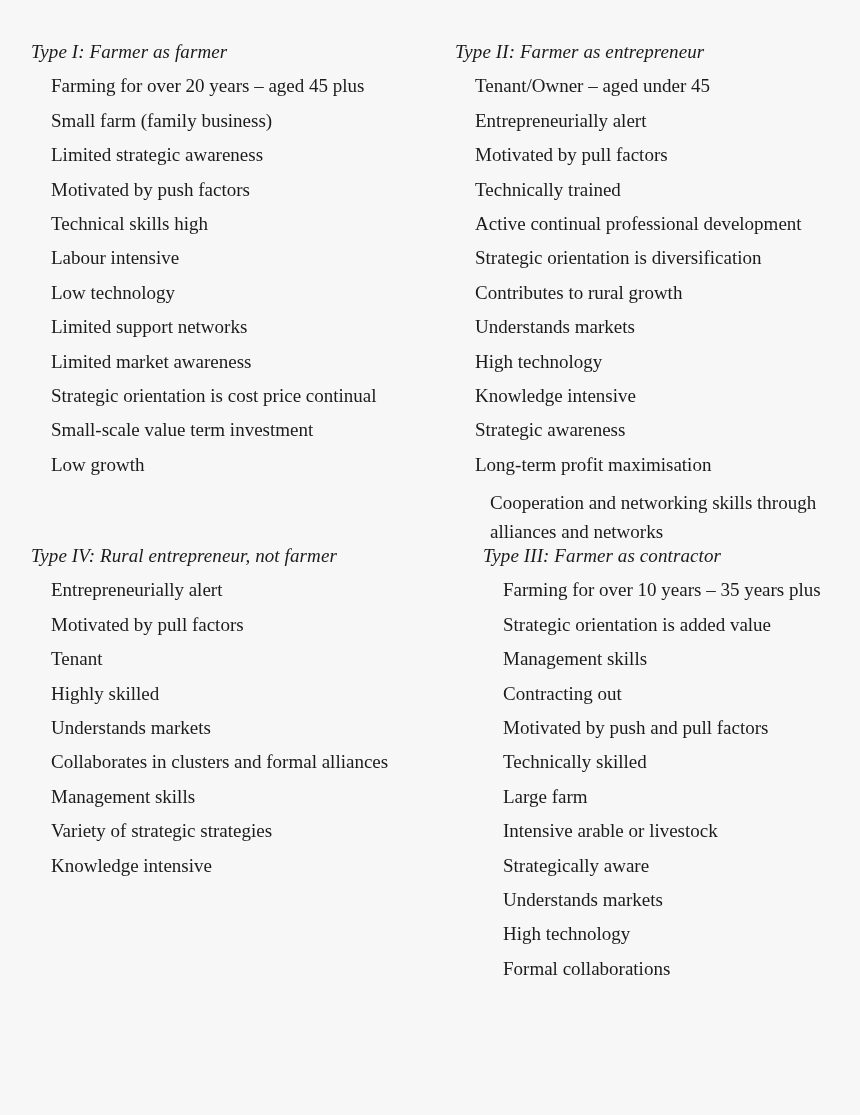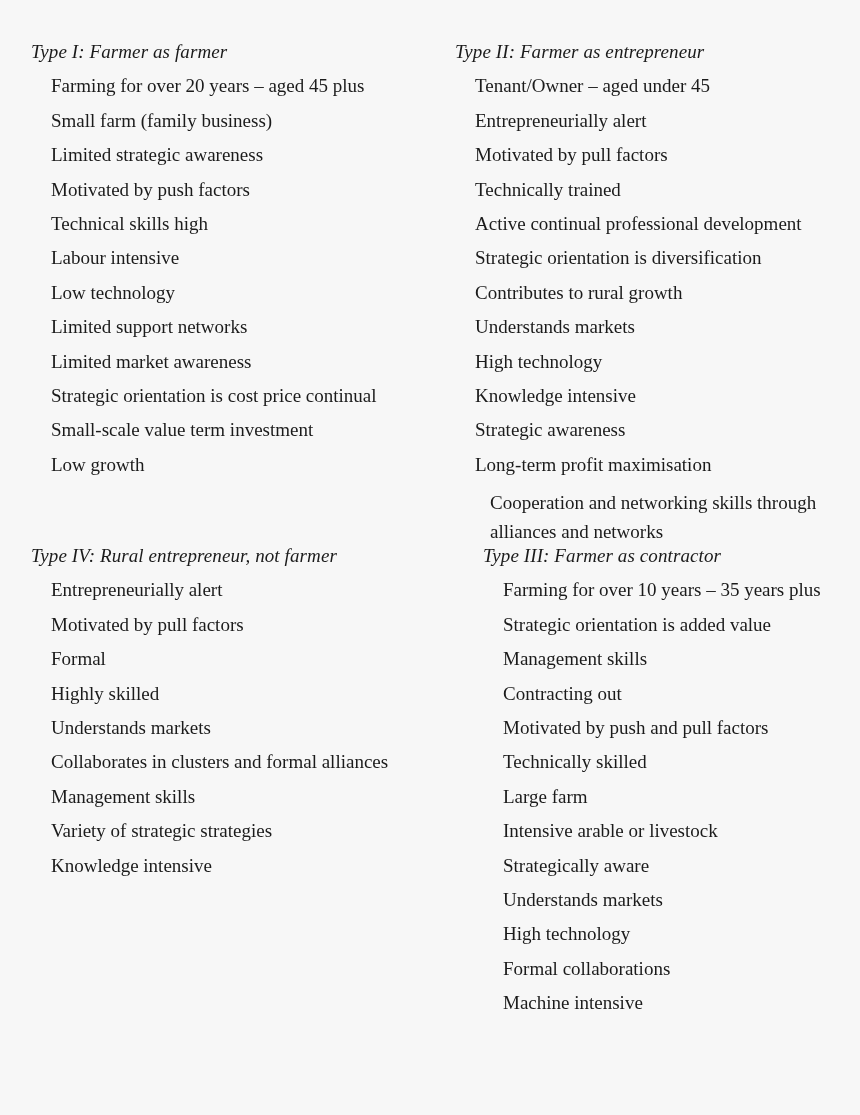--- a/index.html
+++ b/index.html
@@ -86,21 +86,21 @@
     <li>Long-term profit maximisation</li>
     <li class="wrap">Cooperation and networking skills through alliances and networks</li>
   </ul>
 </section>
 
 <section class="block" id="type4">
   <div class="heading">Type IV: Rural entrepreneur, not farmer</div>
   <ul class="items">
     <li>Entrepreneurially alert</li>
     <li>Motivated by pull factors</li>
-    <li>Formal</li>
+    <li>Tenant</li>
     <li>Highly skilled</li>
     <li>Understands markets</li>
     <li>Collaborates in clusters and formal alliances</li>
     <li>Management skills</li>
     <li>Variety of strategic strategies</li>
     <li>Knowledge intensive</li>
   </ul>
 </section>
 
 <section class="block" id="type3">
@@ -111,15 +111,14 @@
     <li>Management skills</li>
     <li>Contracting out</li>
     <li>Motivated by push and pull factors</li>
     <li>Technically skilled</li>
     <li>Large farm</li>
     <li>Intensive arable or livestock</li>
     <li>Strategically aware</li>
     <li>Understands markets</li>
     <li>High technology</li>
     <li>Formal collaborations</li>
-    <li>Machine intensive</li>
   </ul>
 </section>
 
 </body></html>

